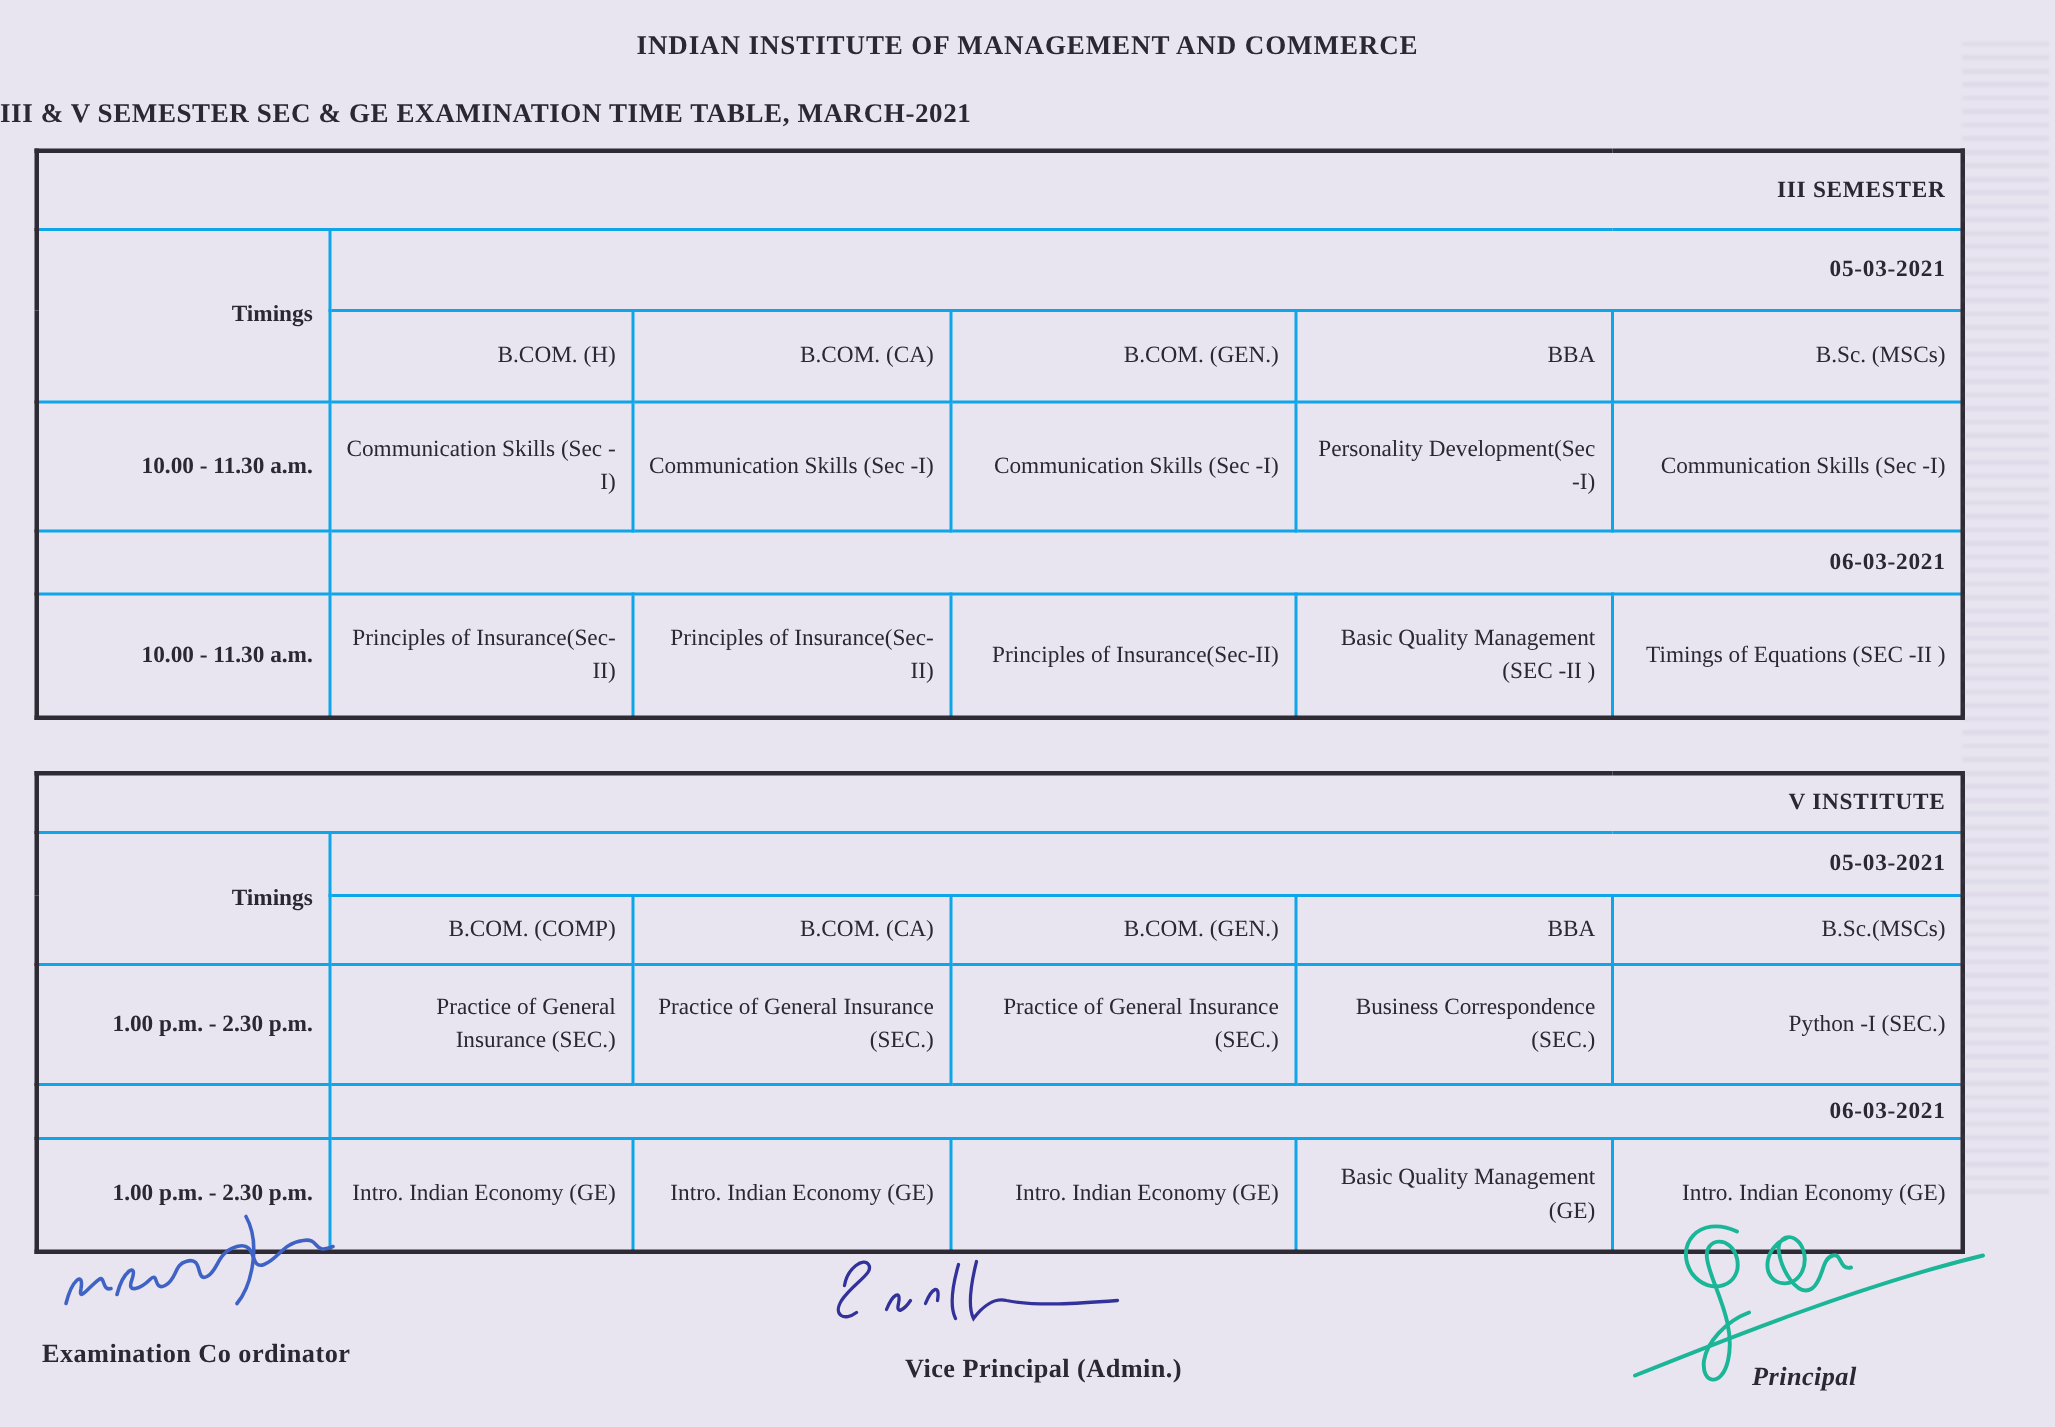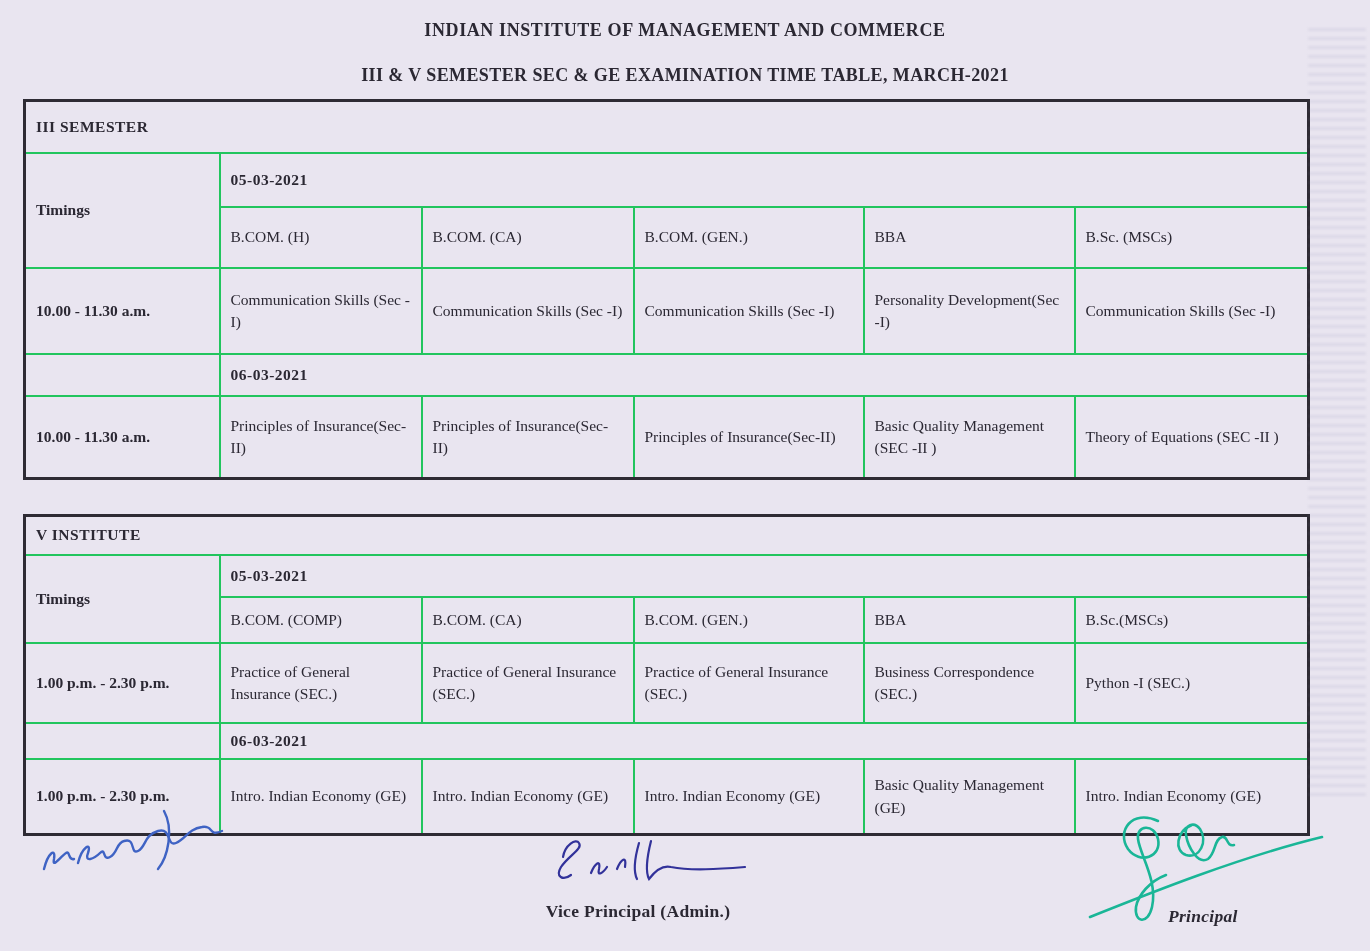--- a/index.html
+++ b/index.html
@@ -17,32 +17,32 @@
       rgba(125,125,165,0.10) 0px, rgba(125,125,165,0.10) 3px,
       transparent 3px, transparent 9px);
     filter:blur(1px);
     pointer-events:none;
   }
   .title{
     text-align:center;margin-top:20px;
     font-size:18px;font-weight:bold;letter-spacing:0.6px;
   }
   .subtitle{
-    text-align:center;margin-top:24px;
+    text-align:left;margin-top:24px;
     font-size:18px;font-weight:bold;letter-spacing:0.4px;
   }
   table.tt{
     border-collapse:collapse;
     margin-left:23px;
     width:1284px;
     table-layout:fixed;
   }
   table.tt td{
-    border:2px solid #22c55e;
-    text-align:left;
+    border:2px solid #0ea5e9;
+    text-align:right;
     vertical-align:middle;
     padding:2px 10px;
     font-size:15.5px;
     line-height:1.45;
   }
   table.t3{margin-top:13px;border:3px solid #2e2b34;}
   table.t5{margin-top:34px;border:3px solid #2e2b34;}
   td.sec{
     text-align:left;font-size:21px;font-weight:bold;
     padding-left:10px;letter-spacing:0.5px;
@@ -68,21 +68,21 @@
 
   .signs{position:absolute;left:0;top:795px;width:1370px;height:156px;}
   .sig-block{position:absolute;}
   .sig-label{font-weight:bold;font-size:17.5px;letter-spacing:0.3px;}
   .sb-left{left:28px;top:8px;width:280px;}
   .sb-left svg{margin-left:8px;}
   .sb-mid{left:488px;top:40px;width:300px;text-align:center;}
   .sb-right{left:1080px;top:0px;width:270px;}
   .sb-right .sig-label{margin-left:88px;}
   .sb-left .sig-label{margin-top:2px;}
-  .sb-mid .sig-label{margin-top:0px;}
+  .sb-mid .sig-label{margin-top:0px;text-align:right;}
   .sb-right .sig-label{margin-top:-38px;font-style:italic;}
 </style>
 </head>
 <body>
 
 <div class="ghost-strip"></div>
 
 <div class="title">INDIAN INSTITUTE OF MANAGEMENT AND COMMERCE</div>
 <div class="subtitle">III  &amp; V SEMESTER  SEC &amp; GE  EXAMINATION TIME TABLE, MARCH-2021</div>
 
@@ -121,21 +121,21 @@
     <tr class="r-date2">
       <td></td>
       <td class="date" colspan="5">06-03-2021</td>
     </tr>
     <tr class="r-data2">
       <td class="timing">10.00 - 11.30 a.m.</td>
       <td>Principles of Insurance(Sec- II)</td>
       <td>Principles of Insurance(Sec- II)</td>
       <td>Principles of Insurance(Sec-II)</td>
       <td>Basic  Quality Management (SEC -II )</td>
-      <td>Theory of Equations (SEC -II )</td>
+      <td>Timings of Equations (SEC -II )</td>
     </tr>
   </tbody>
 </table>
 
 <table class="tt t5">
   <colgroup>
     <col style="width:195px">
       <col style="width:202px">
       <col style="width:212px">
     <col style="width:230px">
@@ -183,20 +183,21 @@
 <div class="signs">
 
   <div class="sig-block sb-left">
     <svg width="200" height="82" viewBox="0 0 200 82">
       <g fill="none" stroke-width="2.4" stroke-linecap="round" stroke="#3f63c4">
         <path d="M8,66 C12,50 20,44 18,56 C16,66 24,54 30,50 C34,47 32,58 38,56"></path>
         <path d="M42,60 C46,44 56,38 52,50 C48,60 58,56 64,50 C70,44 66,58 74,54 C82,50 80,40 88,38 C100,34 94,52 102,48 C110,44 108,32 122,28 C136,24 130,44 140,40 C150,36 152,26 166,24 C178,22 172,34 186,28"></path>
         <path d="M128,8 C138,26 132,54 122,66"></path>
       </g>
     </svg>
+    <div class="sig-label">Examination Co ordinator</div>
   </div>
 
   <div class="sig-block sb-mid">
     <svg width="230" height="62" viewBox="0 0 230 62">
       <g fill="none" stroke-width="2.2" stroke-linecap="round" stroke="#32329a">
         <path d="M48,40 C40,46 32,42 38,32 C46,20 60,14 56,8 C53,3 42,10 40,22"></path>
         <path d="M68,38 C72,28 78,24 76,34 C74,42 80,38 84,32"></path>
         <path d="M94,34 C98,24 104,20 102,32"></path>
         <path d="M116,8 C112,22 110,36 114,44"></path>
         <path d="M128,6 C124,22 122,36 126,44 C132,36 140,30 148,32 C168,36 196,34 222,32"></path>

